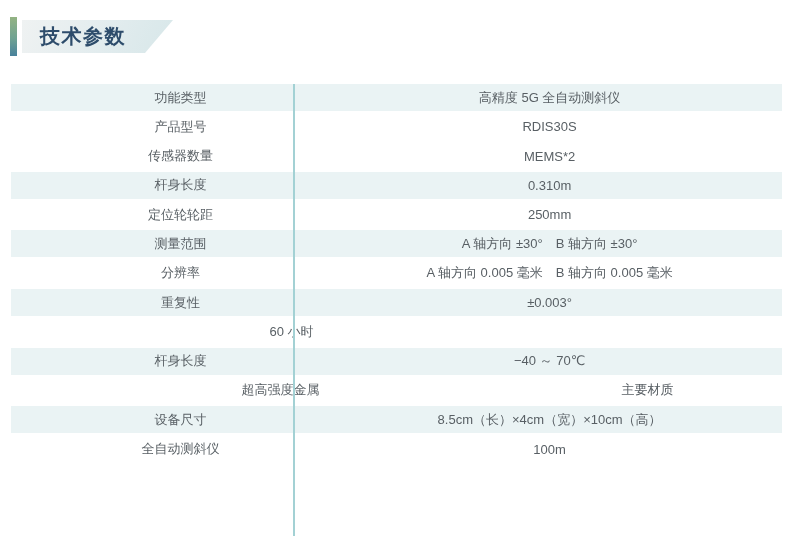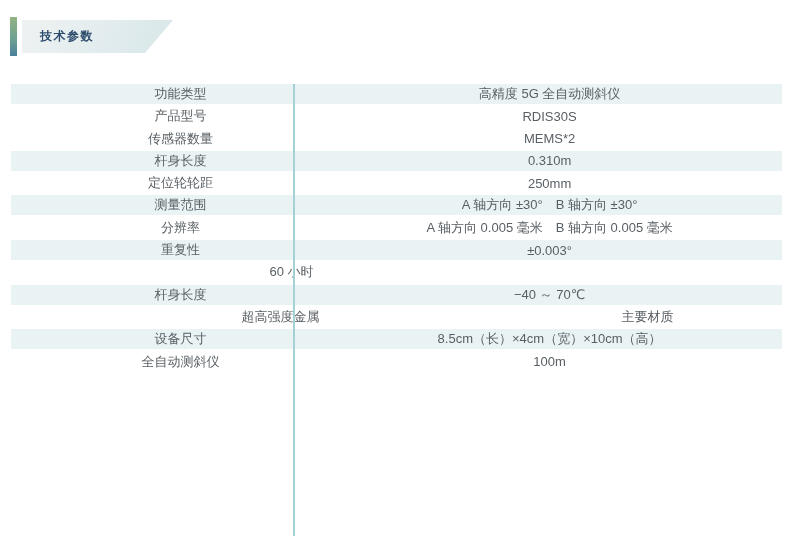--- a/index.html
+++ b/index.html
@@ -24,30 +24,30 @@
     background:linear-gradient(to bottom,#93b383 0%,#6fa292 55%,#48819b 100%);
   }
   .title-badge{
     position:absolute;left:22px;top:20px;width:151px;height:33px;
     background:linear-gradient(115deg,#eff2f2 0%,#e2ecee 55%,#d7e7e9 100%);
     clip-path:polygon(0 0,100% 0,calc(100% - 28px) 100%,0 100%);
     display:flex;align-items:center;
     padding-left:18px;
   }
   .title-badge .title-text{
-    font-size:12px;font-weight:bold;color:var(--title-color);
+    font-size:20px;font-weight:bold;color:var(--title-color);
     letter-spacing:1.5px;white-space:nowrap;
   }
 
   
   .spec-table{
     position:absolute;left:11px;top:84px;width:771px;
   }
   .t-row{
-    height:20px;
+    height:27px;
     margin-bottom:2.3px;
     display:flex;
     padding-left:35px;
   }
   .t-row.alt{background:var(--stripe);}
   .cell{
     display:flex;align-items:center;justify-content:center;
     font-size:13px;color:var(--text-color);
     white-space:nowrap;
   }

